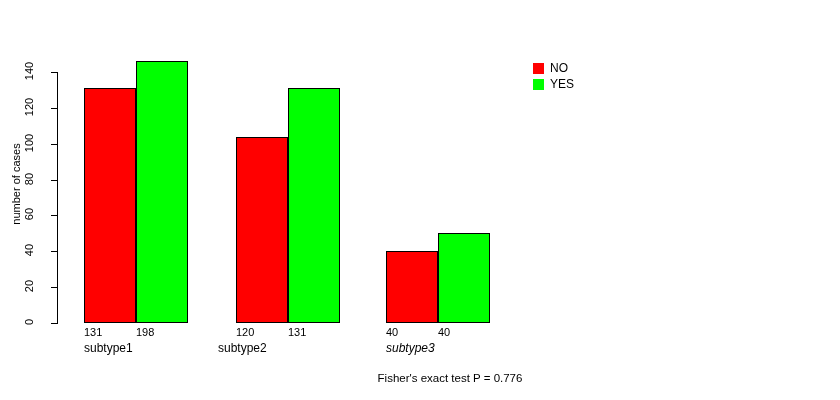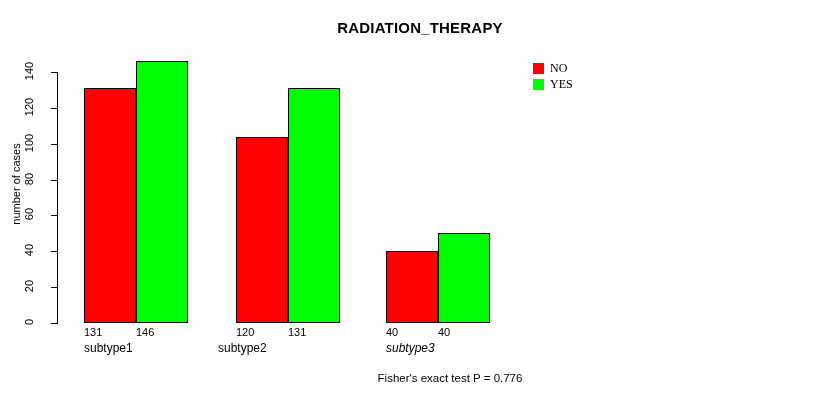--- a/index.html
+++ b/index.html
@@ -109,21 +109,20 @@
   .legend {
     position: absolute;
     left: 533px;
     top: 60px;
   }
   .legend-row {
     position: relative;
     height: 16px;
     display: flex;
     align-items: center;
-    font-family: Liberation Serif, serif;
   }
   .legend-swatch {
     width: 11px;
     height: 11px;
     display: inline-block;
   }
   .legend-label {
     font-size: 12px;
     margin-left: 6px;
     line-height: 1;
@@ -136,21 +135,20 @@
     width: 900px;
     text-align: center;
     font-size: 11.5px;
   }
 </style>
 </head>
 <body>
 
 <div id="plot">
 
-  <div class="chart-title">RADIATION_THERAPY</div>
 
   <div class="y-axis-line"></div>
   <div class="x-axis-line"></div>
 
   <div id="y-axis">
       <div class="y-tick" style="top: 323px;"></div>
       <div class="y-tick-label" style="width: 34px; left: 12px; top: 316px;">0</div>
       <div class="y-tick" style="top: 287.143px;"></div>
       <div class="y-tick-label" style="width: 34px; left: 12px; top: 280.143px;">20</div>
       <div class="y-tick" style="top: 251.286px;"></div>
@@ -164,21 +162,21 @@
       <div class="y-tick" style="top: 107.857px;"></div>
       <div class="y-tick-label" style="width: 34px; left: 12px; top: 100.857px;">120</div>
       <div class="y-tick" style="top: 72px;"></div>
       <div class="y-tick-label" style="width: 34px; left: 12px; top: 65px;">140</div>
     </div>
 
   <div class="y-axis-title">number of cases</div>
 
   <div id="bars-layer">
       <div class="bar-value" style="left: 84px; width: 52px;">131</div>
-      <div class="bar-value" style="left: 136px; width: 52px;">146</div>
+      <div class="bar-value" style="left: 136px; width: 52px;">198</div>
       <div class="bar-group" style="left: 84px; top: 59px; width: 104px;">
         <div class="bar" style="left: 0px; width: 52px; height: 234.864px; background: rgb(255, 0, 0);"></div>
         <div class="bar" style="left: 52px; width: 52px; height: 261.757px; background: rgb(0, 255, 0);"></div>
       </div>
       <div class="group-label" style="left: 84px; width: 104px;">subtype1</div>
       <div class="bar-value" style="left: 236px; width: 52px;">120</div>
       <div class="bar-value" style="left: 288px; width: 52px;">131</div>
       <div class="bar-group" style="left: 236px; top: 59px; width: 104px;">
         <div class="bar" style="left: 0px; width: 52px; height: 186.457px; background: rgb(255, 0, 0);"></div>
         <div class="bar" style="left: 52px; width: 52px; height: 234.864px; background: rgb(0, 255, 0);"></div>

